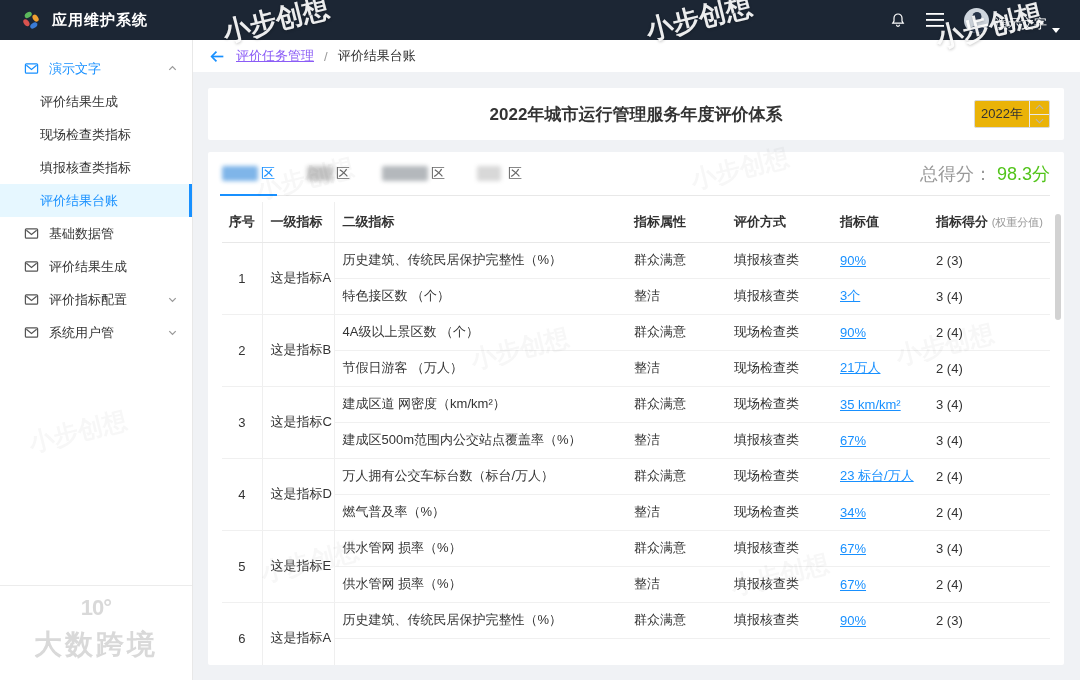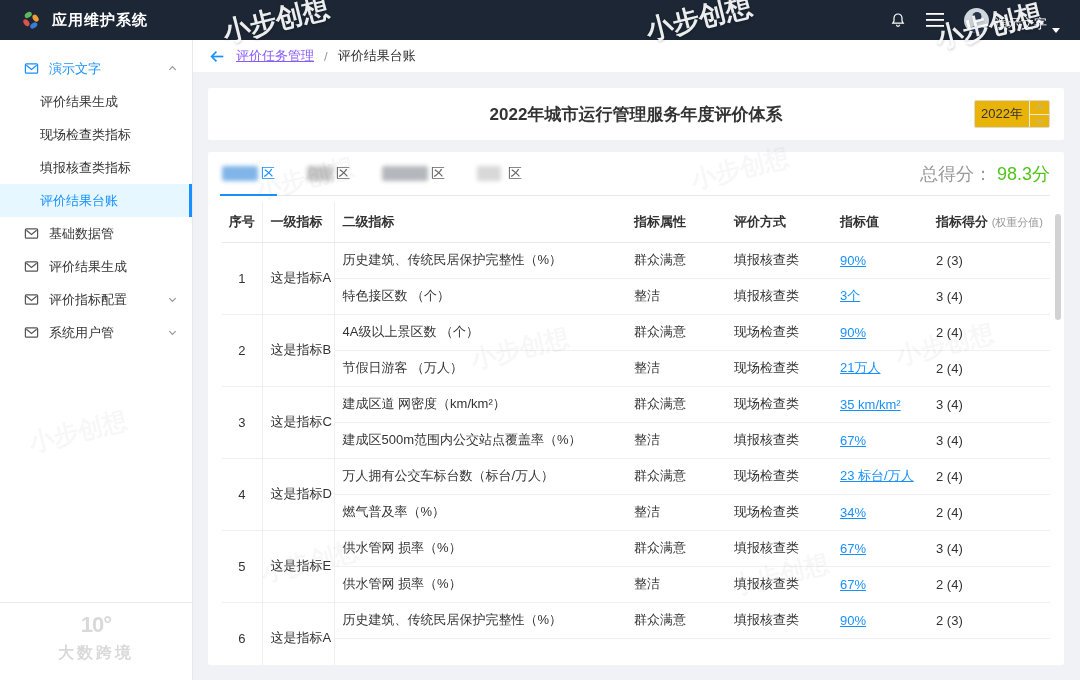--- a/index.html
+++ b/index.html
@@ -25,21 +25,21 @@
   .menu-item{height:33px;display:flex;align-items:center;padding:0 14px 0 24px;font-size:13px;color:#333;cursor:pointer;position:relative;}
   .menu-item .mail-icon{display:flex;margin-right:10px;color:#555;}
   .menu-item.accent{color:#1890ff;}
   .menu-item.accent .mail-icon{color:#1890ff;}
   .menu-item.child{padding-left:40px;}
   .menu-item.active{background:#e6f7ff;color:#1890ff;}
   .menu-item.active::after{content:"";position:absolute;right:0;top:0;bottom:0;width:3px;background:#1890ff;}
   .menu-item .chev{margin-left:auto;display:flex;}
   .sidebar-footer{position:absolute;left:0;right:0;bottom:0;border-top:1px solid #ececec;padding:9px 8px 16px;display:flex;align-items:center;gap:5px;color:#d9d9d9;font-weight:bold;flex-direction:column;}
   .footer-logo{font-size:22px;letter-spacing:-1px;}
-  .footer-text{font-size:16px;letter-spacing:3px;}
+  .footer-text{font-size:28px;letter-spacing:3px;}
 
   
   .main{flex:1;background:#f0f2f5;position:relative;overflow:hidden;}
   .breadcrumb{height:32px;background:#fff;display:flex;align-items:center;padding:0 16px;font-size:13px;gap:10px;}
   .bc-parent{color:#8b5cf6;cursor:pointer;text-decoration:underline;}
   .bc-sep{color:#999;}
   .bc-current{color:#333;font-weight:500;}
 
   .title-card{margin:16px 16px 0 15px;background:#fff;height:52px;position:relative;display:flex;align-items:center;justify-content:center;border-radius:2px;}
   .page-title{font-size:17px;font-weight:bold;color:#333;}

